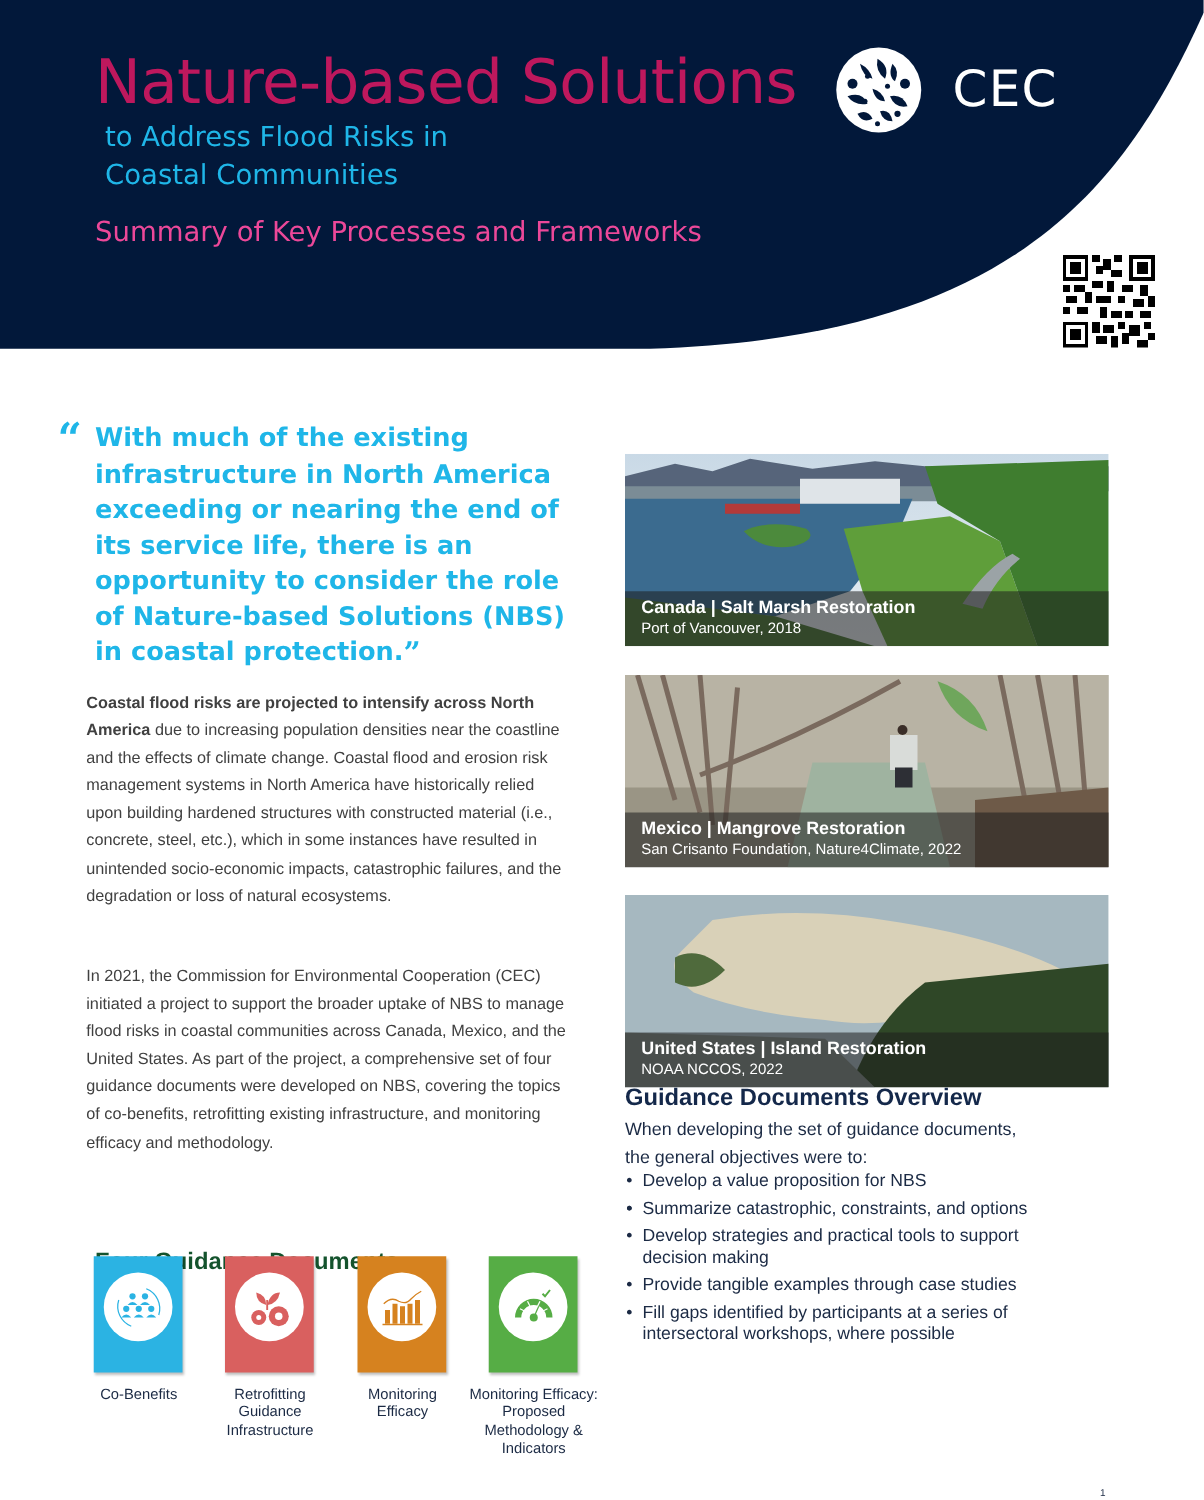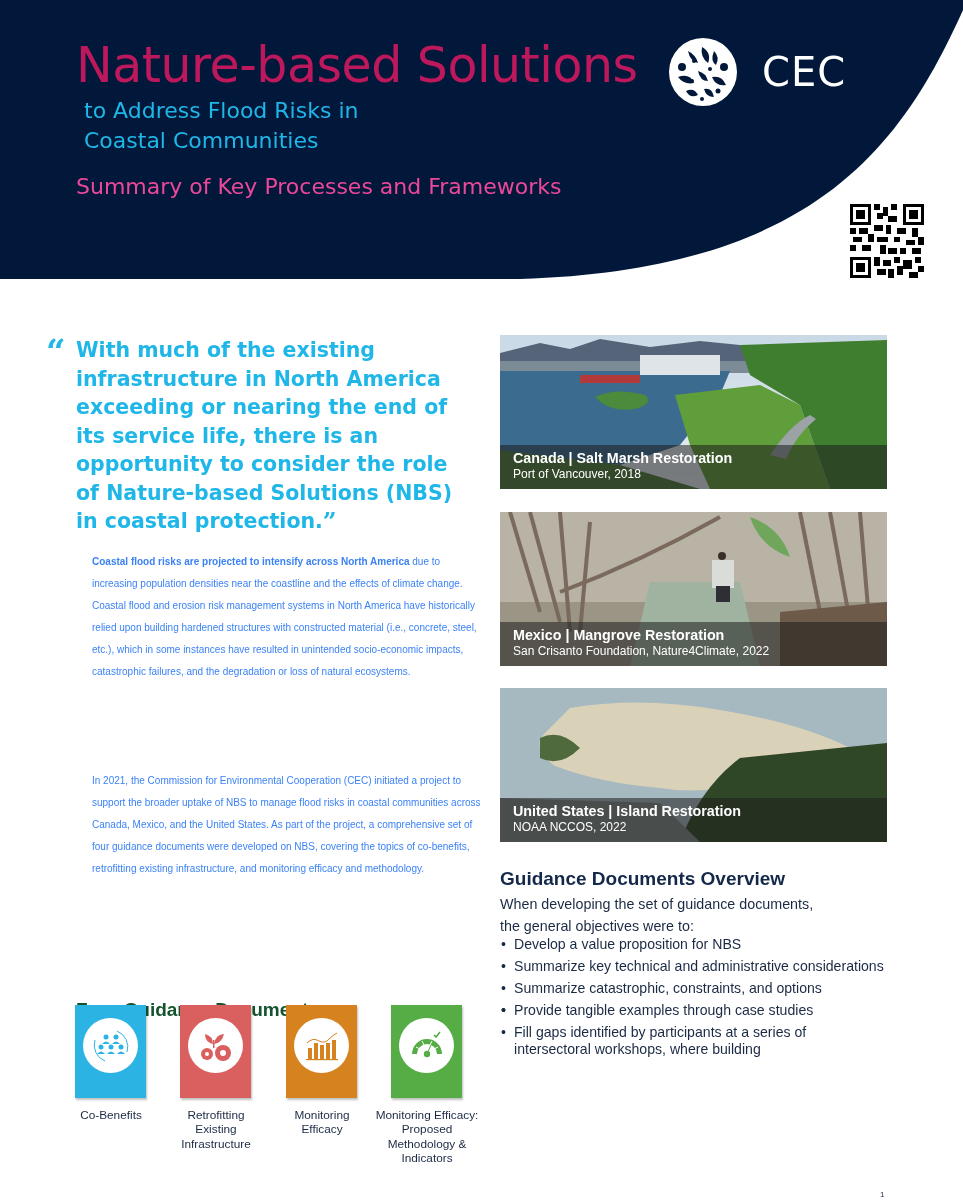--- a/index.html
+++ b/index.html
@@ -15,33 +15,33 @@
   .logo-emblem { width: 70px; height: 70px; }
   .logo-text { margin-left: 24px; font-family: "DejaVu Sans", sans-serif; font-size: 40px; color: #ffffff; letter-spacing: 1px; }
   .qr { position: absolute; left: 850px; top: 204px; width: 74px; height: 74px; }
 
   
   .quote { position: absolute; left: 76px; top: 336px; width: 380px; font-family: "DejaVu Sans", sans-serif; font-weight: bold; font-size: 20.5px; line-height: 28.5px; color: #1fb6e8; }
   .quote-open { position: absolute; left: 46px; top: 334px; font-family: "DejaVu Serif", serif; font-weight: bold; font-size: 34px; line-height: 34px; color: #1fb6e8; }
   .quote-close { font-family: "DejaVu Serif", serif; font-weight: bold; font-size: 24px; color: #1fb6e8; vertical-align: -2px; }
 
   
-  .body-p { position: absolute; left: 92px; width: 390px; font-family: "Liberation Sans", sans-serif; font-size: 10px; line-height: 22.1px; color: #3b82f6; }
+  .body-p { position: absolute; left: 69px; width: 390px; font-family: "Liberation Sans", sans-serif; font-size: 13px; line-height: 22.1px; color: #404040; }
   .body-p1 { top: 551px; }
   .body-p2 { top: 770px; }
   .body-p b { font-weight: bold; }
 
   .h-four { position: absolute; left: 76px; top: 999px; font-family: "Liberation Sans", sans-serif; font-weight: bold; font-size: 19px; color: #14532d; }
   .doc-card { position: absolute; top: 1005px; width: 71px; height: 93px; box-shadow: 1px 2px 2px rgba(0,0,0,0.25); }
   .doc-card .circle { position: absolute; left: 8px; top: 13px; width: 55px; height: 55px; border-radius: 50%; background: #ffffff; display: flex; align-items: center; justify-content: center; }
   .doc-card .circle svg { width: 40px; height: 40px; }
   .doc-label { position: absolute; top: 1108px; font-family: "Liberation Sans", sans-serif; font-size: 11.8px; line-height: 14.4px; text-align: center; color: #1b2a44; }
 
   
-  .photo { position: absolute; left: 500px; width: 387px; height: 154px; overflow: hidden; }
+  .photo { position: absolute; left: 500px; width: 387px; height: 154px; overflow: hidden; margin-top: 28px; }
   .photo svg.scene { position: absolute; left: 0; top: 0; width: 387px; height: 154px; }
   .photo .caption { position: absolute; left: 0; bottom: 0; width: 100%; height: 44px; background: rgba(30,30,30,0.55); padding: 5px 0 0 13px; }
   .photo .cap-title { font-family: "Liberation Sans", sans-serif; font-weight: bold; font-size: 14.3px; line-height: 17px; color: #ffffff; }
   .photo .cap-credit { font-family: "Liberation Sans", sans-serif; font-size: 12px; line-height: 15px; color: #ffffff; }
 
   
   .h-overview { position: absolute; left: 500px; top: 868px; font-family: "Liberation Sans", sans-serif; font-weight: bold; font-size: 19px; color: #14284a; }
   .ov-intro { position: absolute; left: 500px; top: 893px; width: 380px; font-size: 14.3px; line-height: 22px; color: #1b2a44; }
   .ov-list { position: absolute; left: 500px; top: 936px; width: 395px; list-style: none; }
   .ov-list li { position: relative; padding-left: 14px; font-size: 14.1px; line-height: 17px; margin-bottom: 5px; color: #1b2a44; }
@@ -204,21 +204,21 @@
           <line x1="31" y1="21" x2="27" y2="23"></line>
         </g>
       <circle cx="20" cy="28" r="3.2" fill="#56ad45"></circle>
       <line x1="20" y1="28" x2="24" y2="19" stroke="#56ad45" stroke-width="1"></line>
       <path d="M27,9 l2,2 l4,-5" stroke="#56ad45" stroke-width="1.6" fill="none"></path>
     </svg>
   </div>
 </div>
 
 <div class="doc-label" style="left:70px;width:82px;">Co-Benefits</div>
-<div class="doc-label" style="left:172px;width:88px;">Retrofitting Existing Infrastructure</div>
+<div class="doc-label" style="left:172px;width:88px;">Retrofitting Guidance Infrastructure</div>
 <div class="doc-label" style="left:283px;width:78px;">Monitoring Efficacy</div>
 <div class="doc-label" style="left:368px;width:118px;">Monitoring Efficacy: Proposed Methodology &amp; Indicators</div>
 
 <div class="photo" style="top:335px;">
   <svg class="scene" viewBox="0 0 387 154" preserveAspectRatio="none">
     <defs>
         <linearGradient id="sky1" x1="0" y1="0" x2="0" y2="1">
           <stop offset="0" stop-color="#c9d9e6"></stop>
           <stop offset="1" stop-color="#e8eef2"></stop>
         </linearGradient>
@@ -282,20 +282,20 @@
   </div>
 </div>
 
 <div class="h-overview">Guidance Documents Overview</div>
 <div class="ov-intro">
   <div>When developing the set of guidance documents,</div>
   <div>the general objectives were to:</div>
 </div>
 <ul class="ov-list">
   <li><span class="bullet">•</span><span>Develop a value proposition for NBS</span></li>
-  <li><span class="bullet">•</span><span>Summarize key technical and administrative considerations</span></li>
+  <li><span class="bullet">•</span></li>
   <li><span class="bullet">•</span><span>Summarize catastrophic, constraints, and options</span></li>
-  <li style="width:330px;"><span class="bullet">•</span></li>
+  <li style="width:330px;"><span class="bullet">•</span><span>Develop strategies and practical tools to support decision making</span></li>
   <li><span class="bullet">•</span><span>Provide tangible examples through case studies</span></li>
-  <li style="width:325px;"><span class="bullet">•</span><span>Fill gaps identified by participants at a series of intersectoral workshops, where building</span></li>
+  <li style="width:325px;"><span class="bullet">•</span><span>Fill gaps identified by participants at a series of intersectoral workshops, where possible</span></li>
 </ul>
 
 <div class="page-num">1</div>
 
 </body></html>

